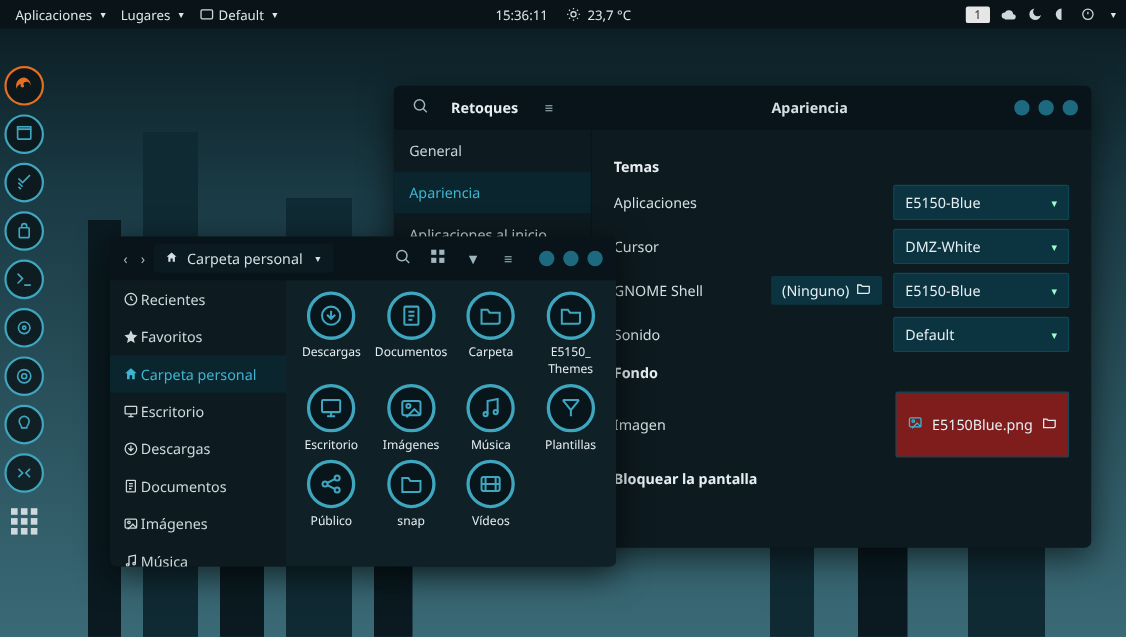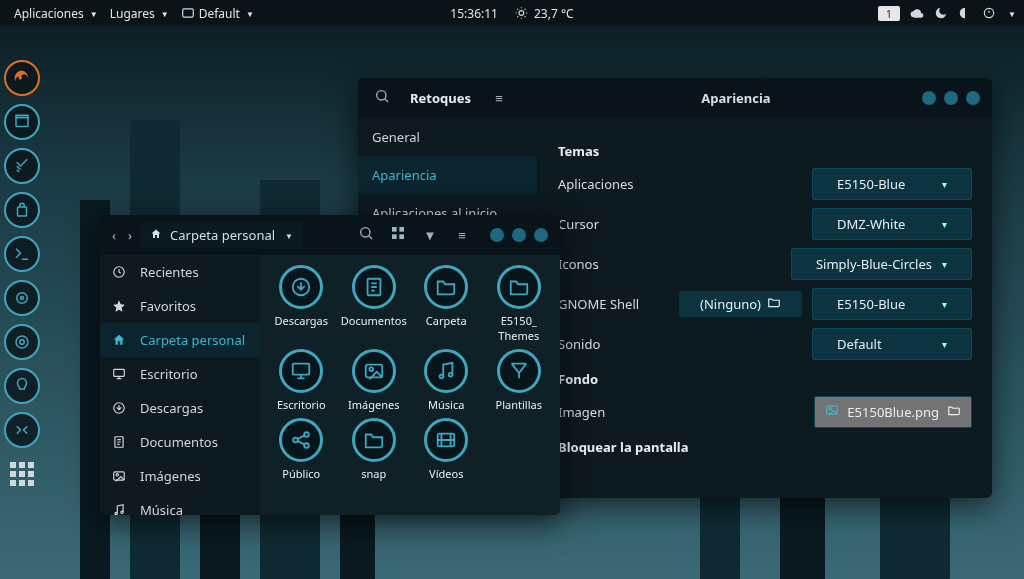--- a/index.html
+++ b/index.html
@@ -49,34 +49,34 @@
 
 #tweaks{left:358px;top:78px;width:634px;height:420px;z-index:60;}
 #tweaks .body{display:flex;height:calc(100% - 40px);}
 #tweaks .side{width:180px;background:#0d1a1f;border-right:1px solid #06111550;}
 #tweaks .side div{padding:10px 14px;cursor:pointer;color:#c8d4d9;}
 #tweaks .side div.active{color:#3fb6d1;background:#0a252e;}
 #tweaks .content{flex:1;padding:14px 20px;overflow:auto;}
 .sect{font-weight:bold;color:#e6eef2;margin:10px 0 6px;}
 .row{display:flex;align-items:center;margin:8px 0;gap:10px;}
 .row .lbl{flex:1;color:#d5dfe3;}
-.dd{min-width:160px;background:#0b3440;border:1px solid #0b4a5c;padding:6px 24px;display:flex;align-items:center;justify-content:space-between;color:#e6eef2;cursor:pointer;border-radius:2px;}
+.dd{min-width:160px;background:#0b3440;border:1px solid #0b4a5c;padding:6px 10px;display:flex;align-items:center;justify-content:space-between;color:#e6eef2;cursor:pointer;border-radius:2px;}
 .dd::after{content:"▾";font-size:10px;margin-left:10px;color:#9fc;}
-.chip{background:#737373;border:1px solid #0b4a5c;padding:6px 10px;display:flex;align-items:center;gap:8px;color:#e6eef2;border-radius:2px;}
+.chip{background:#7f1d1d;border:1px solid #0b4a5c;padding:20px 10px;display:flex;align-items:center;gap:8px;color:#e6eef2;border-radius:2px;}
 .chip .folder{color:#3fb6d1;}
-.none-pill{background:#0b3440;padding:4px 21px;border-radius:2px;color:#e6eef2;display:flex;align-items:center;gap:6px;}
+.none-pill{background:#0b3440;padding:4px 10px;border-radius:2px;color:#e6eef2;display:flex;align-items:center;gap:6px;}
 #tweaks .win-head{gap:2px;}
 #tweaks .head-left{display:flex;align-items:center;gap:16px;width:180px;}
 #tweaks .head-title2{flex:1;text-align:center;font-weight:bold;}
 
 
 #files{left:100px;top:215px;width:460px;height:300px;z-index:70;}
 #files .body{display:flex;height:calc(100% - 40px);}
 #files .side{width:160px;background:#0d1a1f;}
-#files .side .it{display:flex;align-items:center;gap:14px;padding:8px 12px;color:#cfd8dc;cursor:pointer;}
+#files .side .it{display:flex;align-items:center;gap:2px;padding:8px 12px;color:#cfd8dc;cursor:pointer;}
 #files .side .it.active{background:#0a252e;color:#3fb6d1;}
 #files .side svg{width:14px;height:14px;flex:none;}
 #files .grid{flex:1;padding:10px 6px;display:grid;grid-template-columns:repeat(4,1fr);gap:6px 2px;align-content:start;background:#0f2026;}
 .fcell{display:flex;flex-direction:column;align-items:center;gap:4px;text-align:center;font-size:11px;color:#e6eef2;cursor:pointer;}
 .fldr{width:44px;height:44px;border:3px solid #3fa6bf;border-radius:50%;display:flex;align-items:center;justify-content:center;color:#3fa6bf;background:#08161b;}
 .fldr svg{width:22px;height:22px;}
 #files .win-head{gap:8px;}
 .crumb{display:flex;align-items:center;gap:8px;background:#0a1a20;padding:4px 10px;border-radius:3px;}
 .crumb svg{width:12px;height:12px;}
 .nav-arrows{display:flex;gap:12px;color:#aeb9bd;}
@@ -236,24 +236,20 @@
       <div class="sect">Temas</div>
       <div class="row">
         <span class="lbl">Aplicaciones</span>
         <div class="dd">E5150-Blue</div>
       </div>
       <div class="row">
         <span class="lbl">Cursor</span>
         <div class="dd">DMZ-White</div>
       </div>
       <div class="row">
-        <span class="lbl">Iconos</span>
-        <div class="dd">Simply-Blue-Circles</div>
-      </div>
-      <div class="row">
         <span class="lbl">GNOME Shell</span>
         <div class="none-pill">
           <span>(Ninguno)</span>
           <span><svg width="14" height="14" viewBox="0 0 24 24" fill="none" stroke="currentColor" stroke-width="2">
                 <path d="M3 7h5l2 2h11v9a2 2 0 01-2 2H3z"></path>
               </svg></span>
         </div>
         <div class="dd">E5150-Blue</div>
       </div>
       <div class="row">

